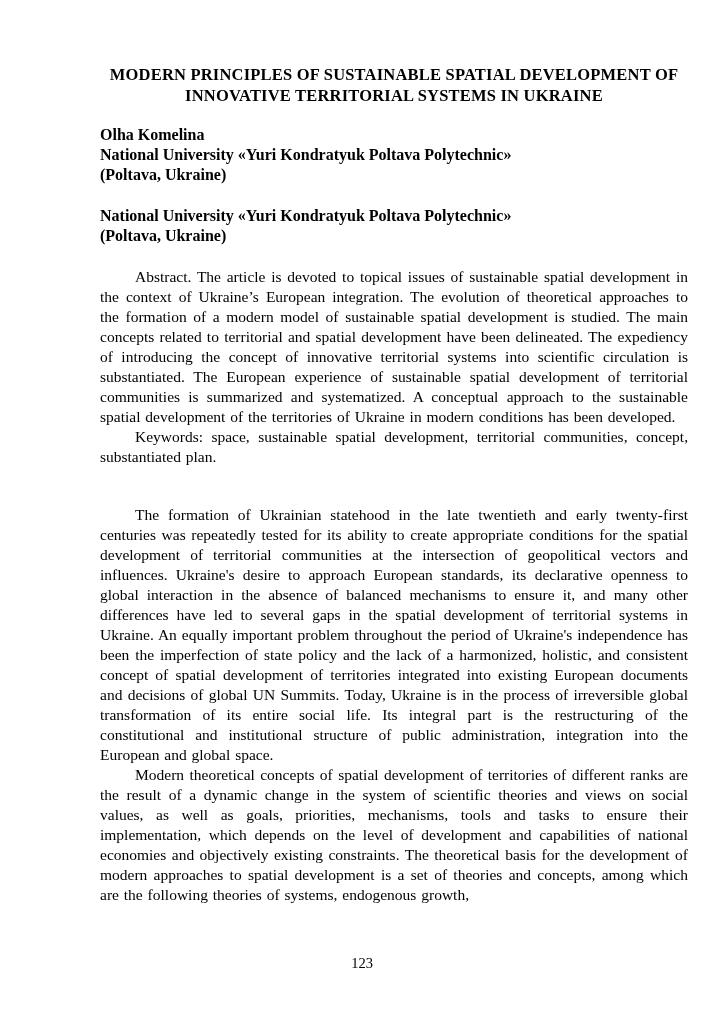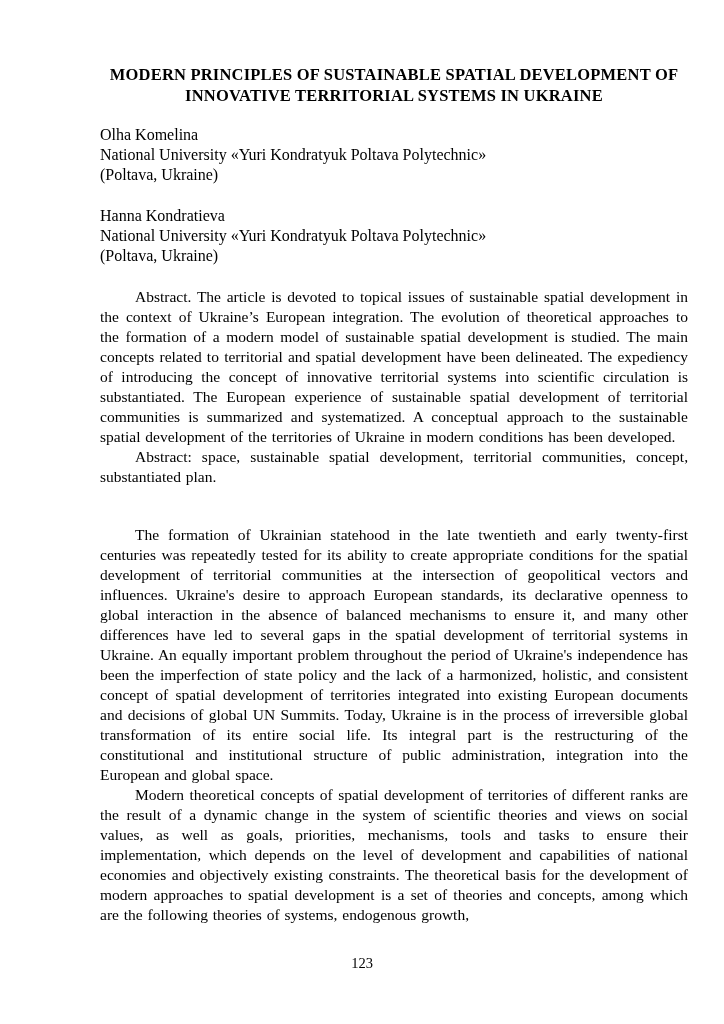--- a/index.html
+++ b/index.html
@@ -27,21 +27,21 @@
     font-size: 16.5px;
     line-height: 21px;
     font-weight: bold;
     text-align: center;
     margin: 0 0 19px 0;
     letter-spacing: 0.2px;
   }
   .author-block {
     font-size: 16px;
     line-height: 20px;
-    font-weight: normal;
+    font-weight: bold;
     margin: 0 0 21px 0;
   }
   .author-block .line {
     display: block;
   }
   .para {
     font-size: 15.5px;
     line-height: 20px;
     text-align: justify;
     text-indent: 35px;
@@ -75,28 +75,27 @@
 
     <h1 class="paper-title">MODERN PRINCIPLES OF SUSTAINABLE SPATIAL DEVELOPMENT OF INNOVATIVE TERRITORIAL SYSTEMS IN UKRAINE</h1>
 
     <div class="author-block">
       <span class="line">Olha Komelina</span>
       <span class="line">National University «Yuri Kondratyuk Poltava Polytechnic»</span>
       <span class="line">(Poltava, Ukraine)</span>
     </div>
 
     <div class="author-block">
-      <span class="line">Hanna Kondratieva</span>
       <span class="line">National University «Yuri Kondratyuk Poltava Polytechnic»</span>
       <span class="line">(Poltava, Ukraine)</span>
     </div>
 
     <div class="abstract-section">
       <p class="para"><span class="lead">Abstract.</span> <span>The article is devoted to topical issues of sustainable spatial development in the context of Ukraine’s European integration. The evolution of theoretical approaches to the formation of a modern model of sustainable spatial development is studied. The main concepts related to territorial and spatial development have been delineated. The expediency of introducing the concept of innovative territorial systems into scientific circulation is substantiated. The European experience of sustainable spatial development of territorial communities is summarized and systematized. A conceptual approach to the sustainable spatial development of the territories of Ukraine in modern conditions has been developed.</span></p>
-      <p class="para"><span class="lead">Abstract:</span> <span>space, sustainable spatial development, territorial communities, concept, substantiated plan.</span></p>
+      <p class="para"><span class="lead">Keywords:</span> <span>space, sustainable spatial development, territorial communities, concept, substantiated plan.</span></p>
     </div>
 
     <div class="body-section">
       <p class="para">The formation of Ukrainian statehood in the late twentieth and early twenty-first centuries was repeatedly tested for its ability to create appropriate conditions for the spatial development of territorial communities at the intersection of geopolitical vectors and influences. Ukraine's desire to approach European standards, its declarative openness to global interaction in the absence of balanced mechanisms to ensure it, and many other differences have led to several gaps in the spatial development of territorial systems in Ukraine. An equally important problem throughout the period of Ukraine's independence has been the imperfection of state policy and the lack of a harmonized, holistic, and consistent concept of spatial development of territories integrated into existing European documents and decisions of global UN Summits. Today, Ukraine is in the process of irreversible global transformation of its entire social life. Its integral part is the restructuring of the constitutional and institutional structure of public administration, integration into the European and global space.</p>
       <p class="para">Modern theoretical concepts of spatial development of territories of different ranks are the result of a dynamic change in the system of scientific theories and views on social values, as well as goals, priorities, mechanisms, tools and tasks to ensure their implementation, which depends on the level of development and capabilities of national economies and objectively existing constraints. The theoretical basis for the development of modern approaches to spatial development is a set of theories and concepts, among which are the following theories of systems, endogenous growth,</p>
     </div>
 
   </div>
 
   <div class="footer">

